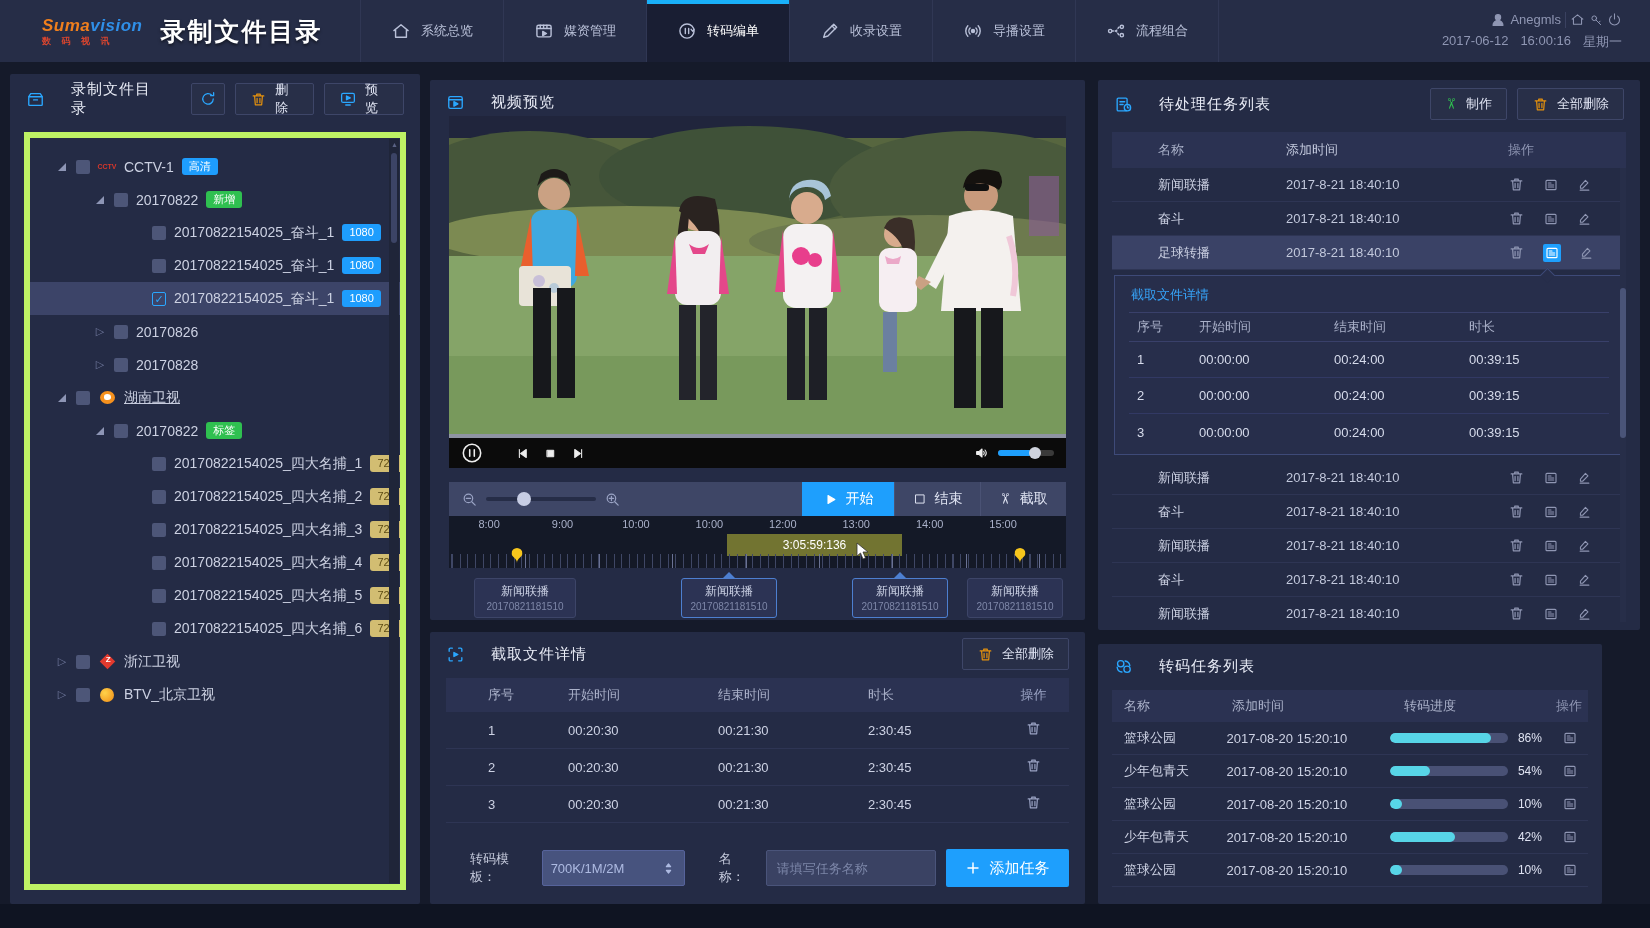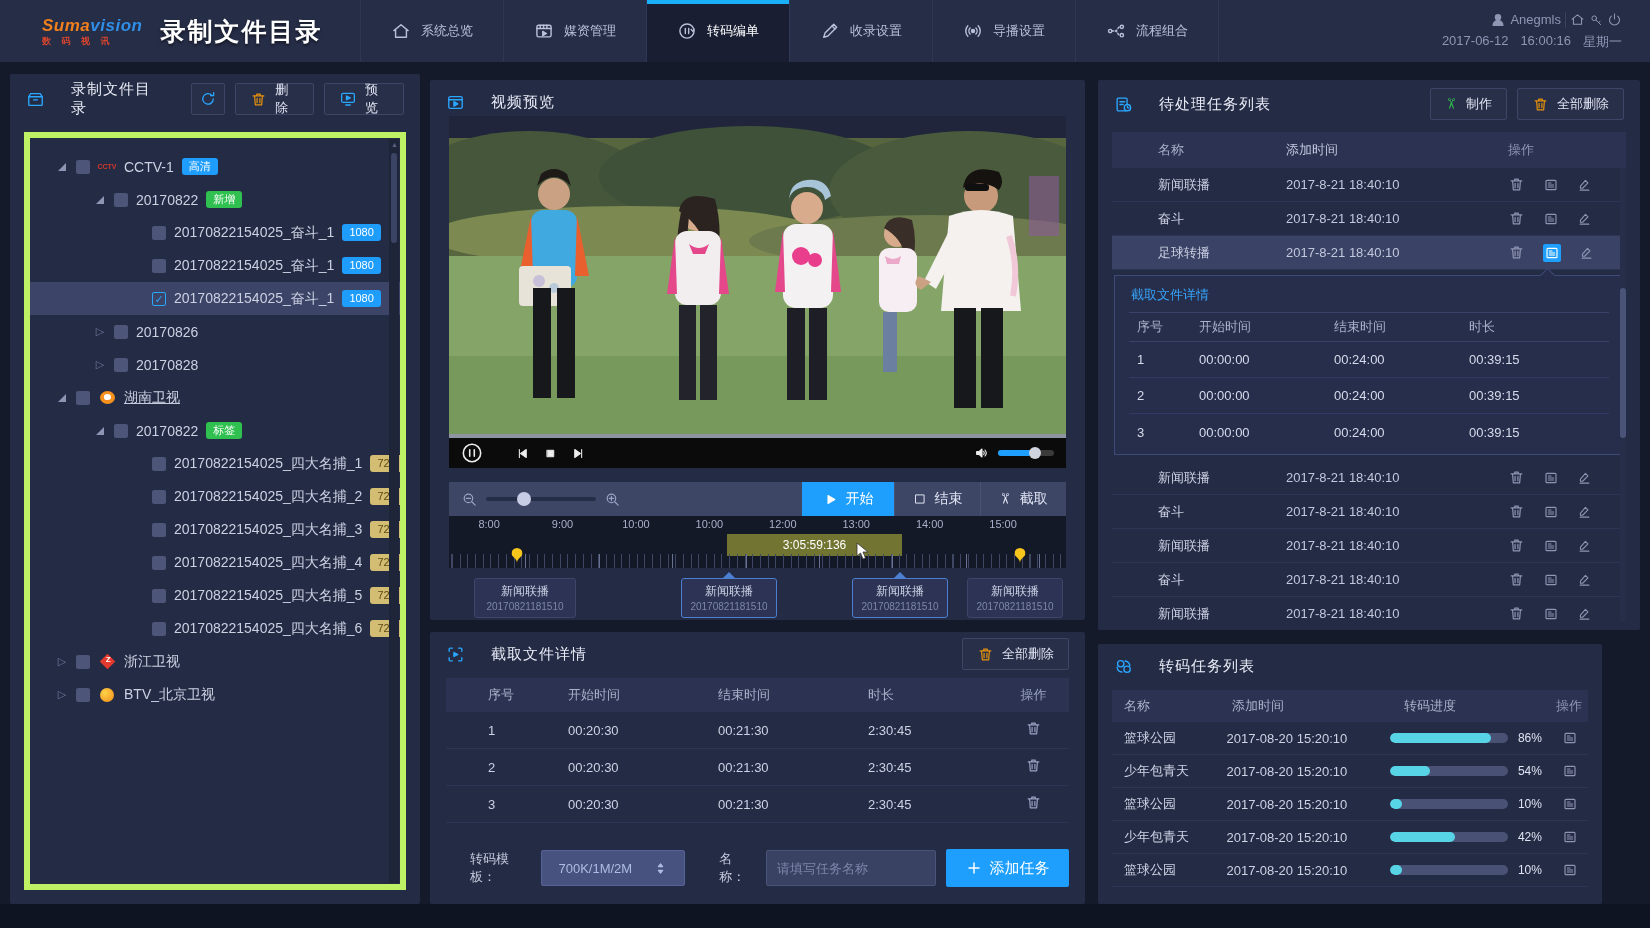--- a/index.html
+++ b/index.html
@@ -112,21 +112,21 @@
   .trowline { display:flex; align-items:center; height:37px; border-bottom:1px solid #2e3554; color:#cdd2e4; }
   .c-cb { width:42px; padding-left:12px; }
   .c-no { width:80px; }
   .c-t1 { width:150px; }
   .c-t2 { width:150px; }
   .c-d  { width:130px; }
   .c-op { flex:1; text-align:center; color:#9aa3c4; }
   #capture-table { top:46px; }
   .cap-form { position:absolute; left:16px; right:16px; bottom:16px; height:40px; display:flex; align-items:center; gap:10px; }
   .cap-form .flabel { color:#c6cbdd; margin-left:24px; }
-  .selectbox { width:150px; height:36px; background:#47537e; border:1px solid #56639b; border-radius:2px; display:flex; align-items:center; justify-content:space-between; padding:0 16px; color:#aebbe2; cursor:pointer; }
+  .selectbox { width:150px; height:36px; background:#47537e; border:1px solid #56639b; border-radius:2px; display:flex; align-items:center; justify-content:space-between; padding:0 8px; color:#aebbe2; cursor:pointer; }
   .textinput { width:170px; height:36px; background:#3a4263; border:1px solid #4a547a; border-radius:2px; padding:0 10px; color:#dfe3f2; font-size:13px; font-family:inherit; }
   .textinput::placeholder { color:#7c86a8; }
   .add-btn { margin-left:auto; width:130px; height:38px; background:#1e9ffd; color:#fff; border:none; border-radius:2px; font-size:15px; display:flex; align-items:center; justify-content:center; gap:8px; cursor:pointer; font-family:inherit; }
 
   
   #pending-panel { left:1098px; top:80px; width:542px; height:550px; }
   #pending-panel .panel-head { height:48px; }
   #pending-panel .head-btns { margin-left:auto; display:flex; gap:10px; }
   .p-table { position:absolute; left:14px; right:14px; top:52px; bottom:8px; overflow:hidden; }
   .p-thead { display:flex; align-items:center; height:36px; background:#2b3252; color:#aab1c9; }

